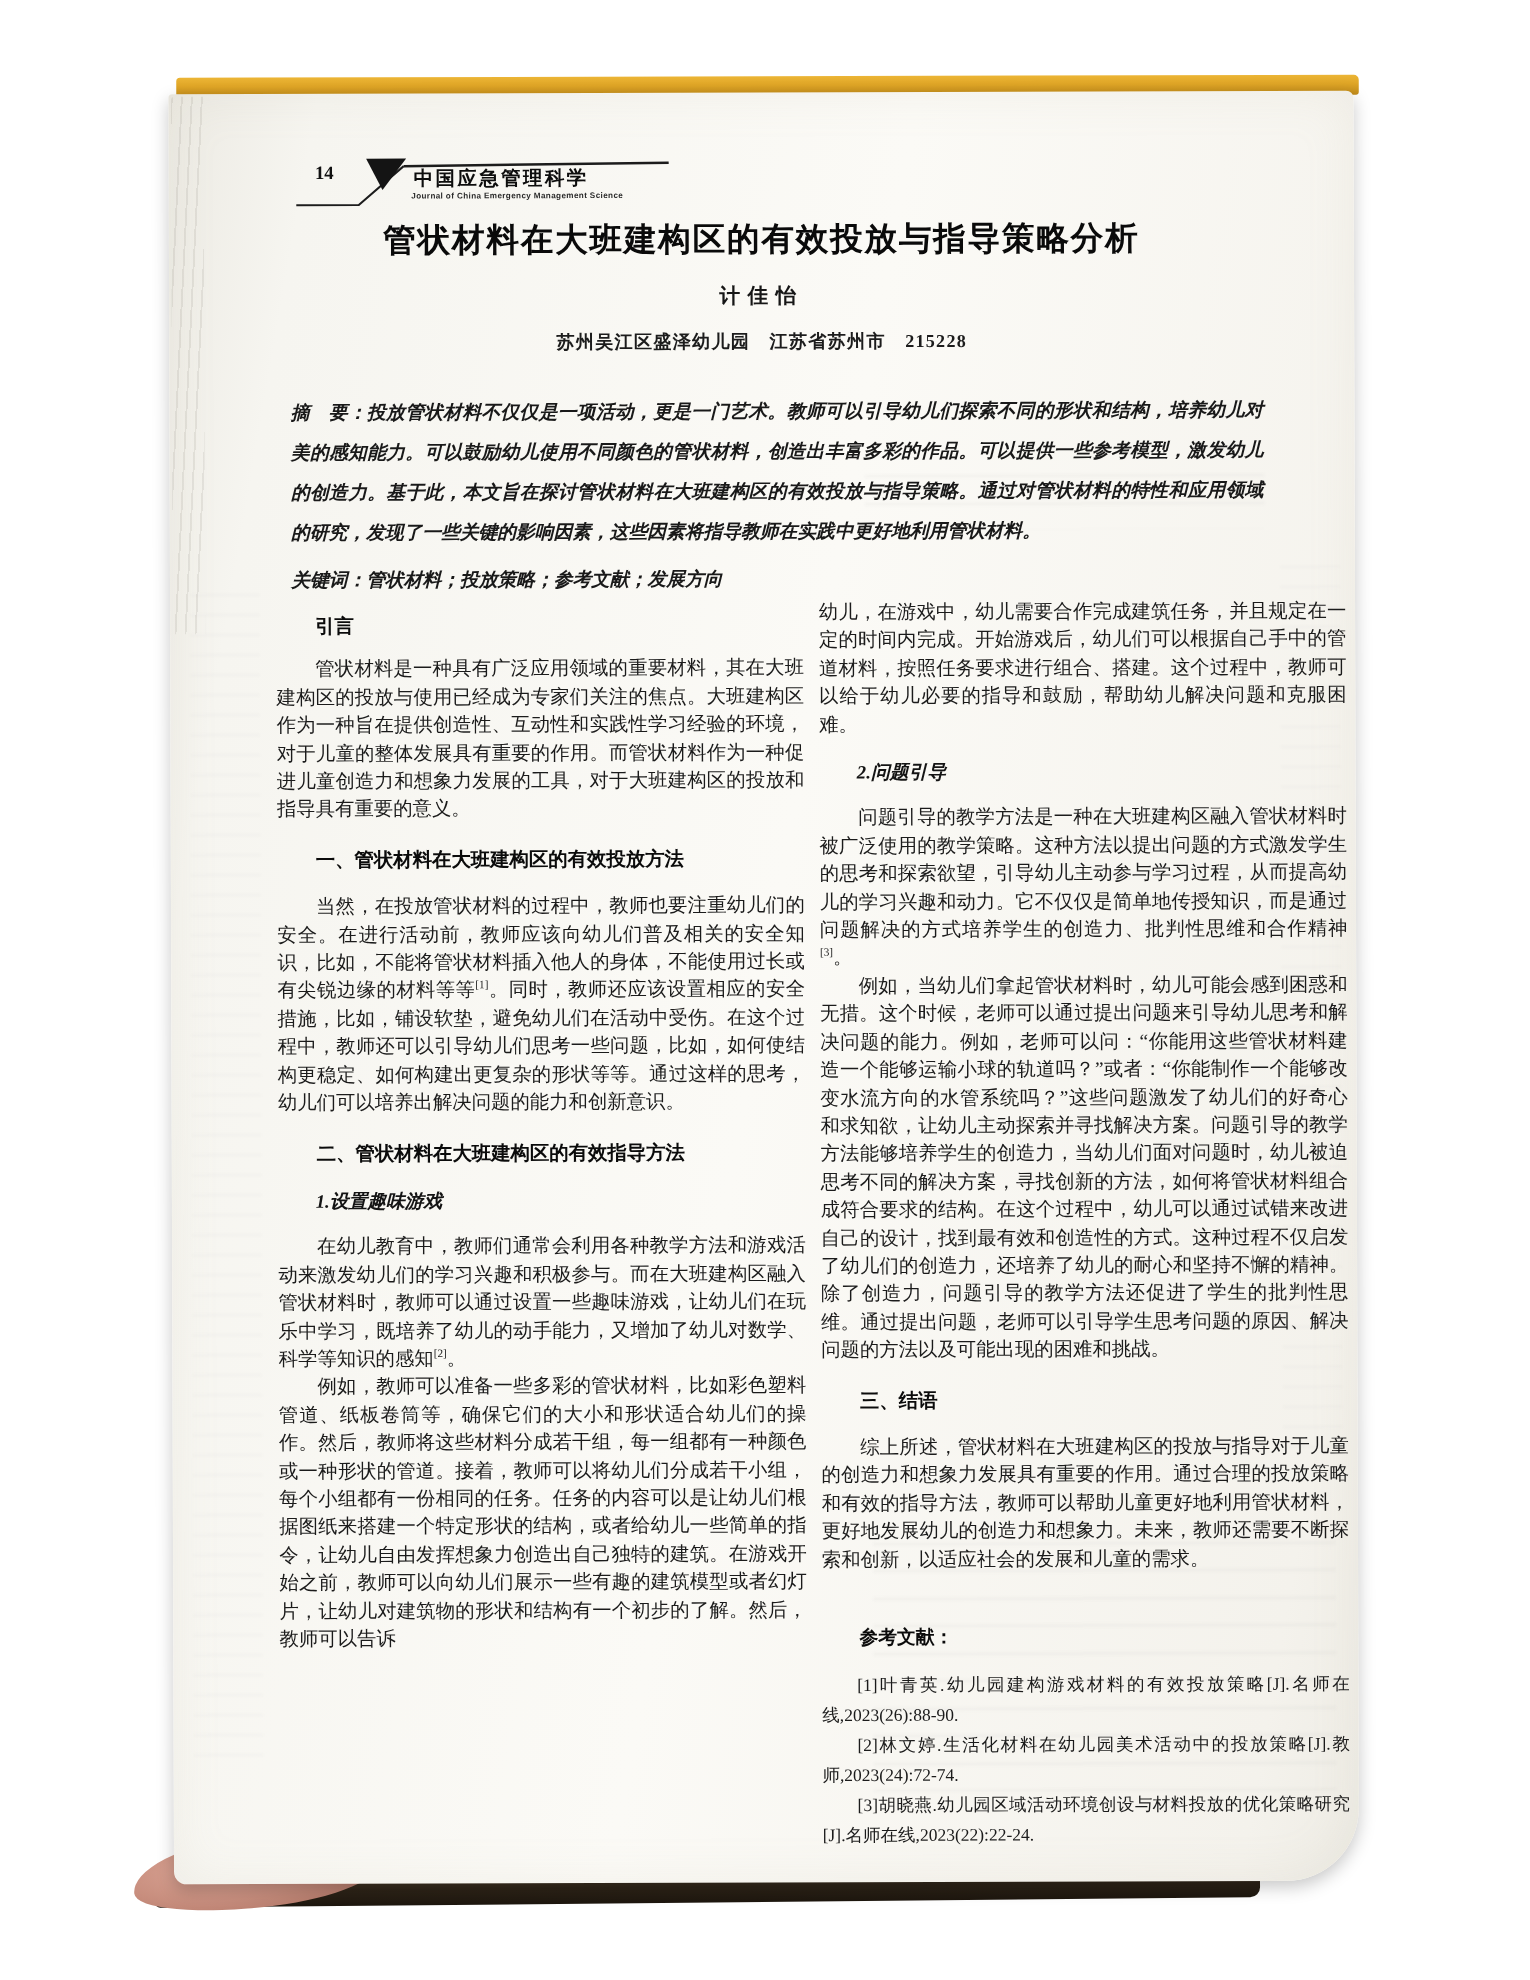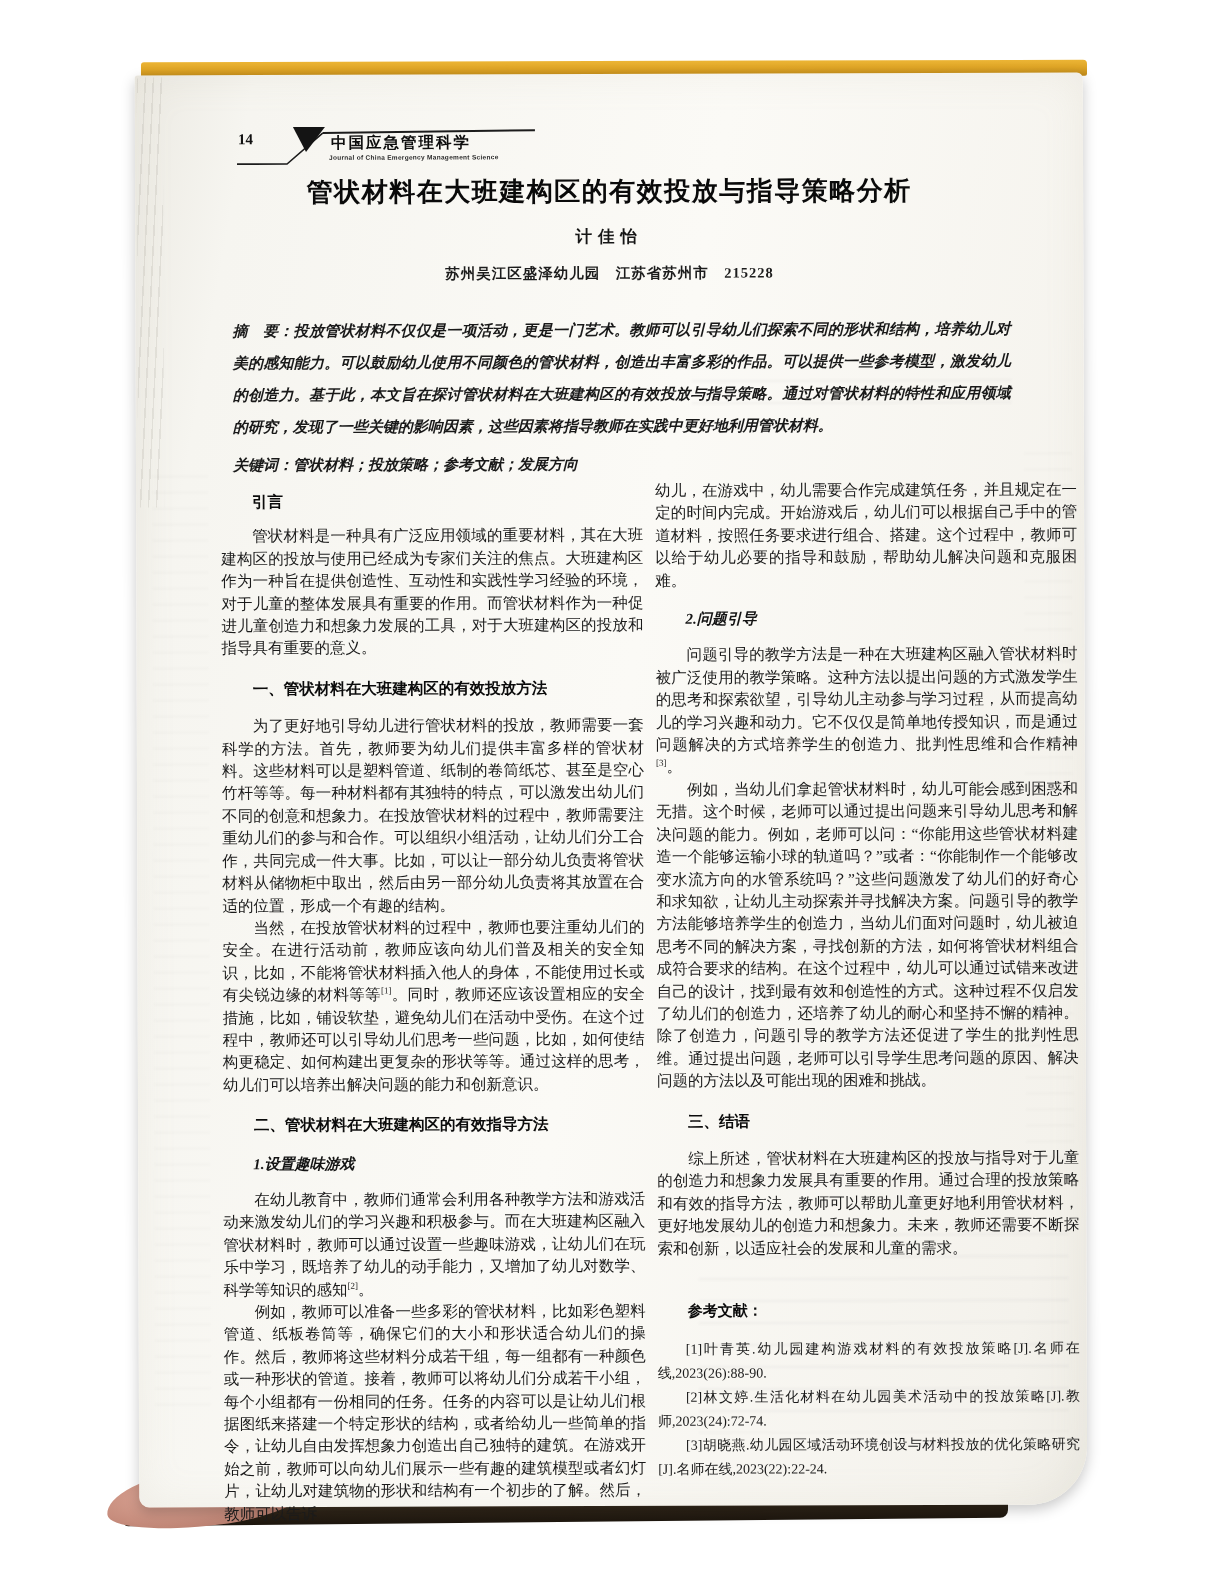--- a/index.html
+++ b/index.html
@@ -40,21 +40,21 @@
     background:repeating-linear-gradient(93deg,rgba(110,104,92,0.22) 0 1.5px,transparent 1.5px 8px);
     opacity:.55;border-radius:3px 0 0 0;
   }
   
   .bleed{position:absolute;filter:blur(1.2px);opacity:.55;pointer-events:none;}
   .bleed-rows{background:repeating-linear-gradient(180deg,rgba(60,60,70,0.06) 0 3px,transparent 3px 22px);}
   .bleed-rows-tight{background:repeating-linear-gradient(180deg,rgba(60,60,70,0.05) 0 2px,transparent 2px 16px);}
   
   .logo{position:absolute;left:100px;top:50px;width:320px;height:48px;}
   .logo svg{position:absolute;left:0;top:0;}
-  .logo-num{position:absolute;left:3px;top:6px;font:700 15px "Liberation Serif",serif;color:#111;}
+  .logo-num{position:absolute;left:17px;top:6px;font:700 15px "Liberation Serif",serif;color:#111;}
   .logo-cn{position:absolute;left:96px;top:8px;font-family:"Liberation Sans","DejaVu Sans",sans-serif;
            font-weight:700;font-size:15.5px;letter-spacing:2px;color:#0d0d0d;white-space:nowrap;}
   .logo-en{position:absolute;left:94px;top:29px;font-family:"Liberation Sans","DejaVu Sans",sans-serif;
            font-weight:700;font-size:6.5px;color:#2b2b2b;letter-spacing:.3px;white-space:nowrap;}
   
   .art-title{
     position:absolute;left:0;top:100px;width:100%;text-align:center;
     font-family:"Liberation Sans","DejaVu Sans",sans-serif;
     font-weight:700;font-size:26px;letter-spacing:1.5px;color:#0a0a0a;
   }
@@ -125,21 +125,20 @@
     <span class="lbl">摘　要：</span><span>投放管状材料不仅仅是一项活动，更是一门艺术。教师可以引导幼儿们探索不同的形状和结构，培养幼儿对美的感知能力。可以鼓励幼儿使用不同颜色的管状材料，创造出丰富多彩的作品。可以提供一些参考模型，激发幼儿的创造力。基于此，本文旨在探讨管状材料在大班建构区的有效投放与指导策略。通过对管状材料的特性和应用领域的研究，发现了一些关键的影响因素，这些因素将指导教师在实践中更好地利用管状材料。</span>
     <div class="keywords">
       <span class="lbl">关键词：</span><span>管状材料；投放策略；参考文献；发展方向</span>
     </div>
   </div>
 
   <div class="col col-left">
     <div class="h-intro">引言</div>
     <p>管状材料是一种具有广泛应用领域的重要材料，其在大班建构区的投放与使用已经成为专家们关注的焦点。大班建构区作为一种旨在提供创造性、互动性和实践性学习经验的环境，对于儿童的整体发展具有重要的作用。而管状材料作为一种促进儿童创造力和想象力发展的工具，对于大班建构区的投放和指导具有重要的意义。</p>
     <div class="h-sec">一、管状材料在大班建构区的有效投放方法</div>
-    <p>为了更好地引导幼儿进行管状材料的投放，教师需要一套科学的方法。首先，教师要为幼儿们提供丰富多样的管状材料。这些材料可以是塑料管道、纸制的卷筒纸芯、甚至是空心竹杆等等。每一种材料都有其独特的特点，可以激发出幼儿们不同的创意和想象力。在投放管状材料的过程中，教师需要注重幼儿们的参与和合作。可以组织小组活动，让幼儿们分工合作，共同完成一件大事。比如，可以让一部分幼儿负责将管状材料从储物柜中取出，然后由另一部分幼儿负责将其放置在合适的位置，形成一个有趣的结构。</p>
     <p>当然，在投放管状材料的过程中，教师也要注重幼儿们的安全。在进行活动前，教师应该向幼儿们普及相关的安全知识，比如，不能将管状材料插入他人的身体，不能使用过长或有尖锐边缘的材料等等<sup class="cite">[1]</sup>。同时，教师还应该设置相应的安全措施，比如，铺设软垫，避免幼儿们在活动中受伤。在这个过程中，教师还可以引导幼儿们思考一些问题，比如，如何使结构更稳定、如何构建出更复杂的形状等等。通过这样的思考，幼儿们可以培养出解决问题的能力和创新意识。</p>
     <div class="h-sec">二、管状材料在大班建构区的有效指导方法</div>
     <div class="h-sub">1.设置趣味游戏</div>
     <p>在幼儿教育中，教师们通常会利用各种教学方法和游戏活动来激发幼儿们的学习兴趣和积极参与。而在大班建构区融入管状材料时，教师可以通过设置一些趣味游戏，让幼儿们在玩乐中学习，既培养了幼儿的动手能力，又增加了幼儿对数学、科学等知识的感知<sup class="cite">[2]</sup>。</p>
     <p>例如，教师可以准备一些多彩的管状材料，比如彩色塑料管道、纸板卷筒等，确保它们的大小和形状适合幼儿们的操作。然后，教师将这些材料分成若干组，每一组都有一种颜色或一种形状的管道。接着，教师可以将幼儿们分成若干小组，每个小组都有一份相同的任务。任务的内容可以是让幼儿们根据图纸来搭建一个特定形状的结构，或者给幼儿一些简单的指令，让幼儿自由发挥想象力创造出自己独特的建筑。在游戏开始之前，教师可以向幼儿们展示一些有趣的建筑模型或者幻灯片，让幼儿对建筑物的形状和结构有一个初步的了解。然后，教师可以告诉</p>
   </div>
 
   <div class="col col-right">
     <p class="cont">幼儿，在游戏中，幼儿需要合作完成建筑任务，并且规定在一定的时间内完成。开始游戏后，幼儿们可以根据自己手中的管道材料，按照任务要求进行组合、搭建。这个过程中，教师可以给于幼儿必要的指导和鼓励，帮助幼儿解决问题和克服困难。</p>
     <div class="h-sub">2.问题引导</div>

